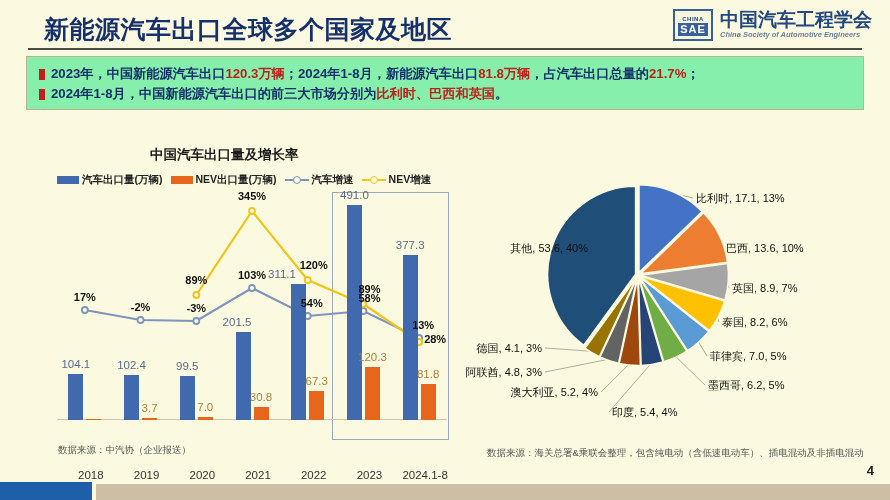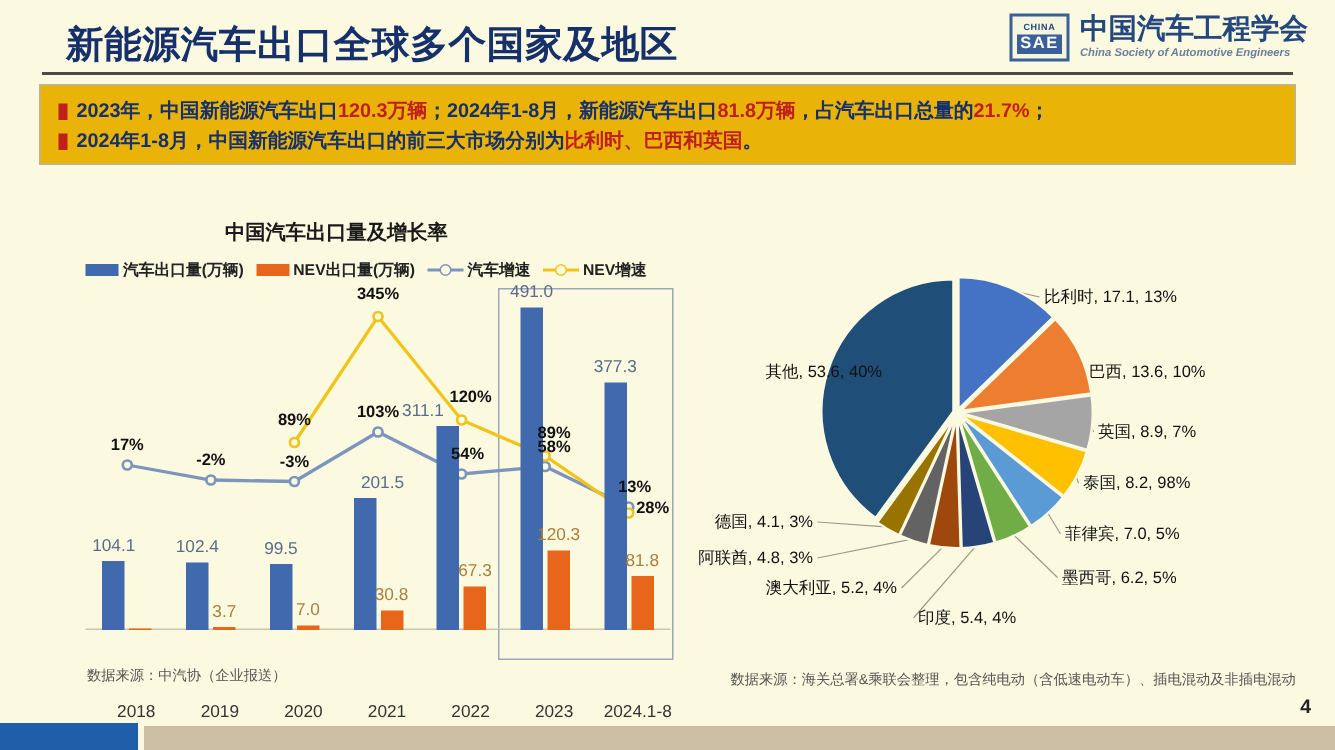--- a/index.html
+++ b/index.html
@@ -44,21 +44,21 @@
   #logo-text-en { font-size: 7.5px; font-weight: bold; font-style: italic; color: #6b7f9e; line-height: 10px; white-space: nowrap;}
 
   #title-rule {
     position: absolute; left: 28px; top: 48px; width: 834px;
     border-top: 2px solid #4a4a4a;
   }
 
   
   #callout {
     position: absolute; left: 26px; top: 56px; width: 838px; height: 54px;
-    border: 1px solid #b9b59a; background: #eab308;
+    border: 1px solid #b9b59a; background: #86efac;
     padding: 7px 10px 0 12px;
   }
   .callout-line {
     display: flex; align-items: flex-start; gap: 6px;
     font-size: 13.2px; font-weight: bold; color: #15306b;
     line-height: 20px; white-space: nowrap;
   }
   .bullet-sq {
     width: 6px; height: 11px; background: #c0201d; margin-top: 5px; flex: 0 0 auto;
   }
@@ -232,21 +232,21 @@
       <div class="bar auto" style="left: 67.0714px; width: 15px; height: 44.8985px;"></div>
       <div class="bar nev" style="left: 85.0714px; width: 15px; height: 1.62231px;"></div>
       <div class="val-label auto" style="left: 74.5714px; bottom: 48.8985px;">102.4</div>
       <div class="val-label nev" style="left: 92.5714px; bottom: 6px;">3.7</div>
       <div class="bar auto" style="left: 122.786px; width: 15px; height: 43.6269px;"></div>
       <div class="bar nev" style="left: 140.786px; width: 15px; height: 3.06923px;"></div>
       <div class="val-label auto" style="left: 130.286px; bottom: 47.6269px;">99.5</div>
       <div class="val-label nev" style="left: 148.286px; bottom: 7.06923px;">7.0</div>
       <div class="bar auto" style="left: 178.5px; width: 15px; height: 88.35px;"></div>
       <div class="bar nev" style="left: 196.5px; width: 15px; height: 13.5046px;"></div>
-      <div class="val-label auto" style="left: 198px; bottom: 92.35px;">201.5</div>
+      <div class="val-label auto" style="left: 180px; bottom: 92.35px;">201.5</div>
       <div class="val-label nev" style="left: 204px; bottom: 17.5046px;">30.8</div>
       <div class="bar auto" style="left: 234.214px; width: 15px; height: 136.405px;"></div>
       <div class="bar nev" style="left: 252.214px; width: 15px; height: 29.5085px;"></div>
       <div class="val-label auto" style="left: 225px; bottom: 140.405px;">311.1</div>
       <div class="val-label nev" style="left: 259.714px; bottom: 33.5085px;">67.3</div>
       <div class="bar auto" style="left: 289.929px; width: 15px; height: 215.285px;"></div>
       <div class="bar nev" style="left: 307.929px; width: 15px; height: 52.7469px;"></div>
       <div class="val-label auto" style="left: 297.429px; bottom: 219.285px;">491.0</div>
       <div class="val-label nev" style="left: 315.429px; bottom: 56.7469px;">120.3</div>
       <div class="bar auto" style="left: 345.643px; width: 15px; height: 165.432px;"></div>
@@ -302,21 +302,21 @@
         <path d="M 179.0392639624127 107.27374809871945 L 226.82043905554633 181.17205191361973 A 88 88 0 0 1 203.65184670903284 191.76173997058712 Z" fill="#70ad47" stroke="#fbfae0" stroke-width="1.6"></path>
         <path d="M 178.3907969247919 107.46926664489139 L 203.00337967141206 191.95725851675905 A 88 88 0 0 1 181.07045869406662 195.42845839198674 Z" fill="#264478" stroke="#fbfae0" stroke-width="1.6"></path>
         <path d="M 177.77190208825965 107.48957252207275 L 180.45156385753435 195.44876426916812 A 88 88 0 0 1 159.15315520382785 193.497376031135 Z" fill="#9e480e" stroke="#fbfae0" stroke-width="1.6"></path>
         <path d="M 177.20021524514655 107.36861654682728 L 158.58146836071475 193.37642005588953 A 88 88 0 0 1 139.86973258716773 187.05823359021846 Z" fill="#636363" stroke="#fbfae0" stroke-width="1.6"></path>
         <path d="M 176.72724522770298 107.1517656214363 L 139.39676256972416 186.84138266482748 A 88 88 0 0 1 124.8688045888172 178.24819404441098 Z" fill="#997300" stroke="#fbfae0" stroke-width="1.6"></path>
       </svg>
   <div class="pie-label left" style="left: 128px; top: 78px;">其他, 53.6, 40%</div>
       <div class="pie-label right" style="left: 236px; top: 28px;">比利时, 17.1, 13%</div>
       <div class="pie-label right" style="left: 266px; top: 78px;">巴西, 13.6, 10%</div>
       <div class="pie-label right" style="left: 272px; top: 118px;">英国, 8.9, 7%</div>
-      <div class="pie-label right" style="left: 262px; top: 152px;">泰国, 8.2, 98%</div>
+      <div class="pie-label right" style="left: 262px; top: 152px;">泰国, 8.2, 6%</div>
       <div class="pie-label right" style="left: 250px; top: 186px;">菲律宾, 7.0, 5%</div>
       <div class="pie-label right" style="left: 248px; top: 215px;">墨西哥, 6.2, 5%</div>
       <div class="pie-label right" style="left: 152px; top: 242px;">印度, 5.4, 4%</div>
       <div class="pie-label left" style="left: 138px; top: 222px;">澳大利亚, 5.2, 4%</div>
       <div class="pie-label left" style="left: 82px; top: 202px;">阿联酋, 4.8, 3%</div>
       <div class="pie-label left" style="left: 82px; top: 178px;">德国, 4.1, 3%</div>
     </div>
 
   <div class="src-note" id="right-src">数据来源：海关总署&amp;乘联会整理，包含纯电动（含低速电动车）、插电混动及非插电混动</div>
 

